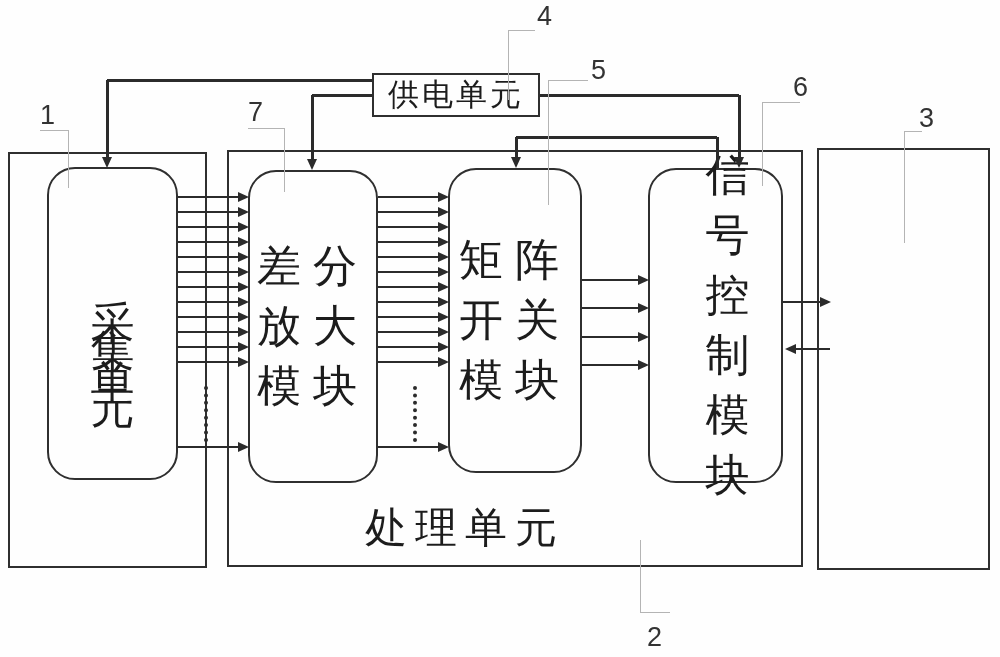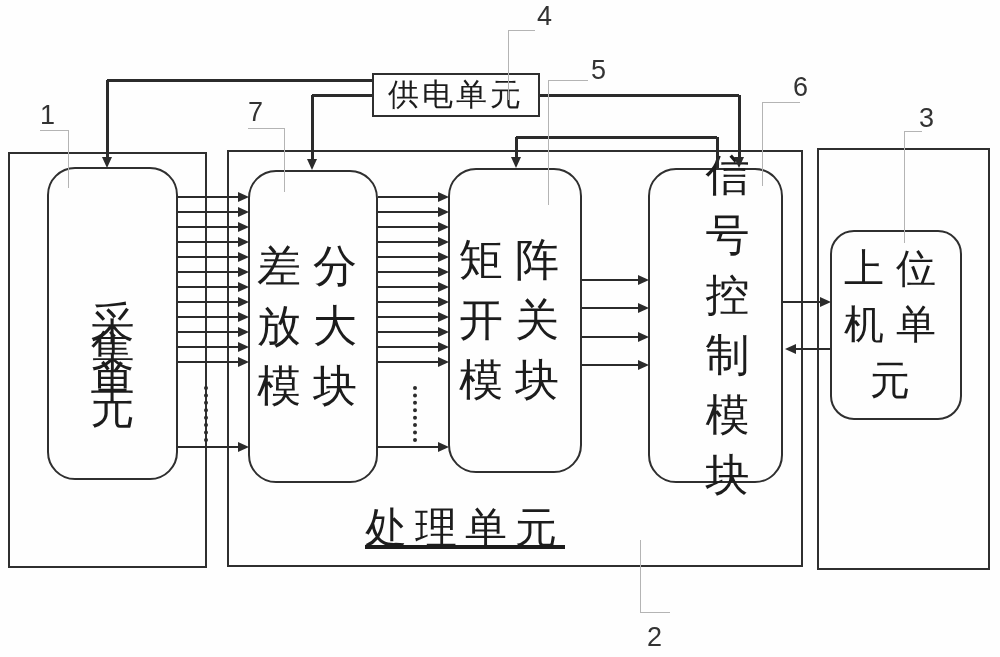--- a/index.html
+++ b/index.html
@@ -9,21 +9,21 @@
   .rbox{position:absolute;border:2px solid #2f2f2f;background:#fefefe;box-sizing:border-box;
         display:flex;align-items:center;justify-content:center;}
   .cjk{color:#1c1c1c;text-align:center;}
   .wrap2{word-break:break-all;line-height:60px;}
   .ref{position:absolute;font-family:"Liberation Sans","DejaVu Sans",sans-serif;
        font-size:27px;color:#333;}
   .ln{position:absolute;}
   .head{position:absolute;width:0;height:0;}
   .dots{position:absolute;width:0;border-left:4px dotted #2b2b2b;}
   #proc-label{position:absolute;left:355px;top:500px;width:220px;font-size:42px;
-              letter-spacing:8px;text-align:center;text-decoration:underline;}
+              letter-spacing:8px;text-align:center;}
 </style>
 </head>
 <body>
 
 <div id="stage">
 
   <div class="frame" style="left:8px;top:152px;width:199px;height:416px;"></div>
   <div class="frame" style="left:227px;top:150px;width:576px;height:417px;"></div>
   <div class="frame" style="left:817px;top:148px;width:173px;height:422px;"></div>
 
@@ -40,23 +40,20 @@
   </div>
 
   <div class="rbox" style="left:448px;top:168px;width:134px;height:305px;border-radius:28px;">
     <span class="cjk wrap2" style="font-size:44px;width:112px;letter-spacing:12px;">矩阵开关模块</span>
   </div>
 
   <div class="rbox" style="left:648px;top:168px;width:135px;height:315px;border-radius:28px;">
     <span class="cjk wrap2" style="font-size:44px;width:112px;letter-spacing:12px;margin-left:36px;">信号控制模块</span>
   </div>
 
-  <div class="rbox" style="left:830px;top:230px;width:132px;height:190px;border-radius:24px;">
-    <span class="cjk wrap2" style="font-size:40px;width:104px;letter-spacing:12px;line-height:56px;">上位机单元</span>
-  </div>
 
   <div id="proc-label" class="cjk">处理单元</div>
 
   <div class="ref" style="left:40px;top:100px;">1</div>
   <div class="ref" style="left:248px;top:97px;">7</div>
   <div class="ref" style="left:537px;top:1px;">4</div>
   <div class="ref" style="left:591px;top:55px;">5</div>
   <div class="ref" style="left:793px;top:72px;">6</div>
   <div class="ref" style="left:919px;top:103px;">3</div>
   <div class="ref" style="left:647px;top:622px;">2</div>

